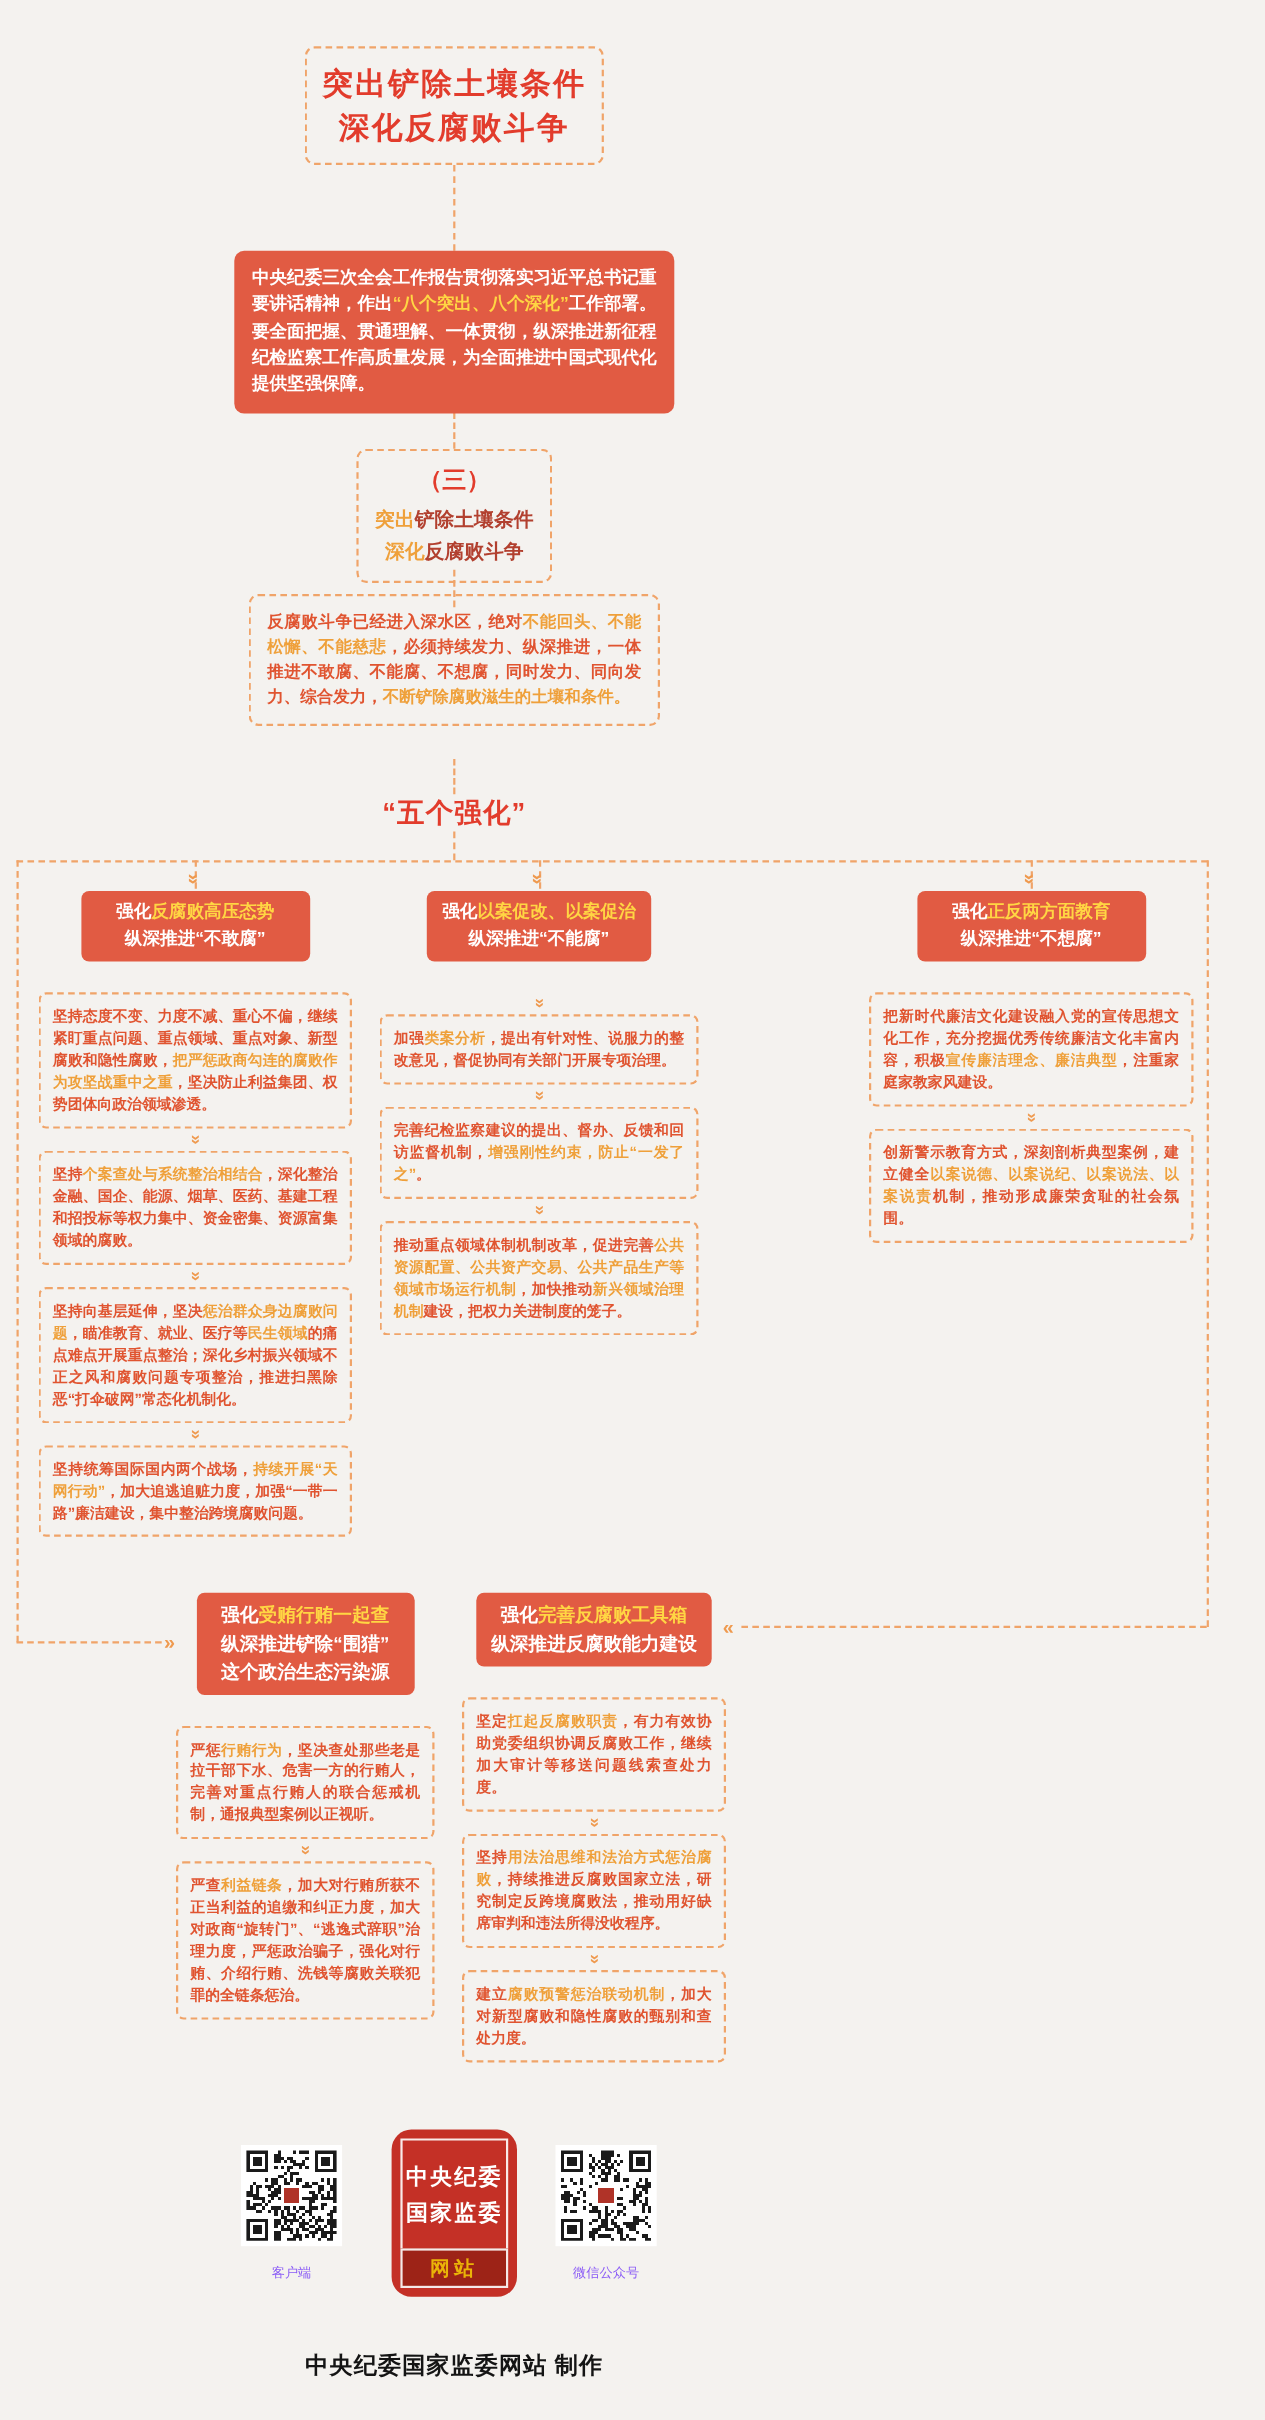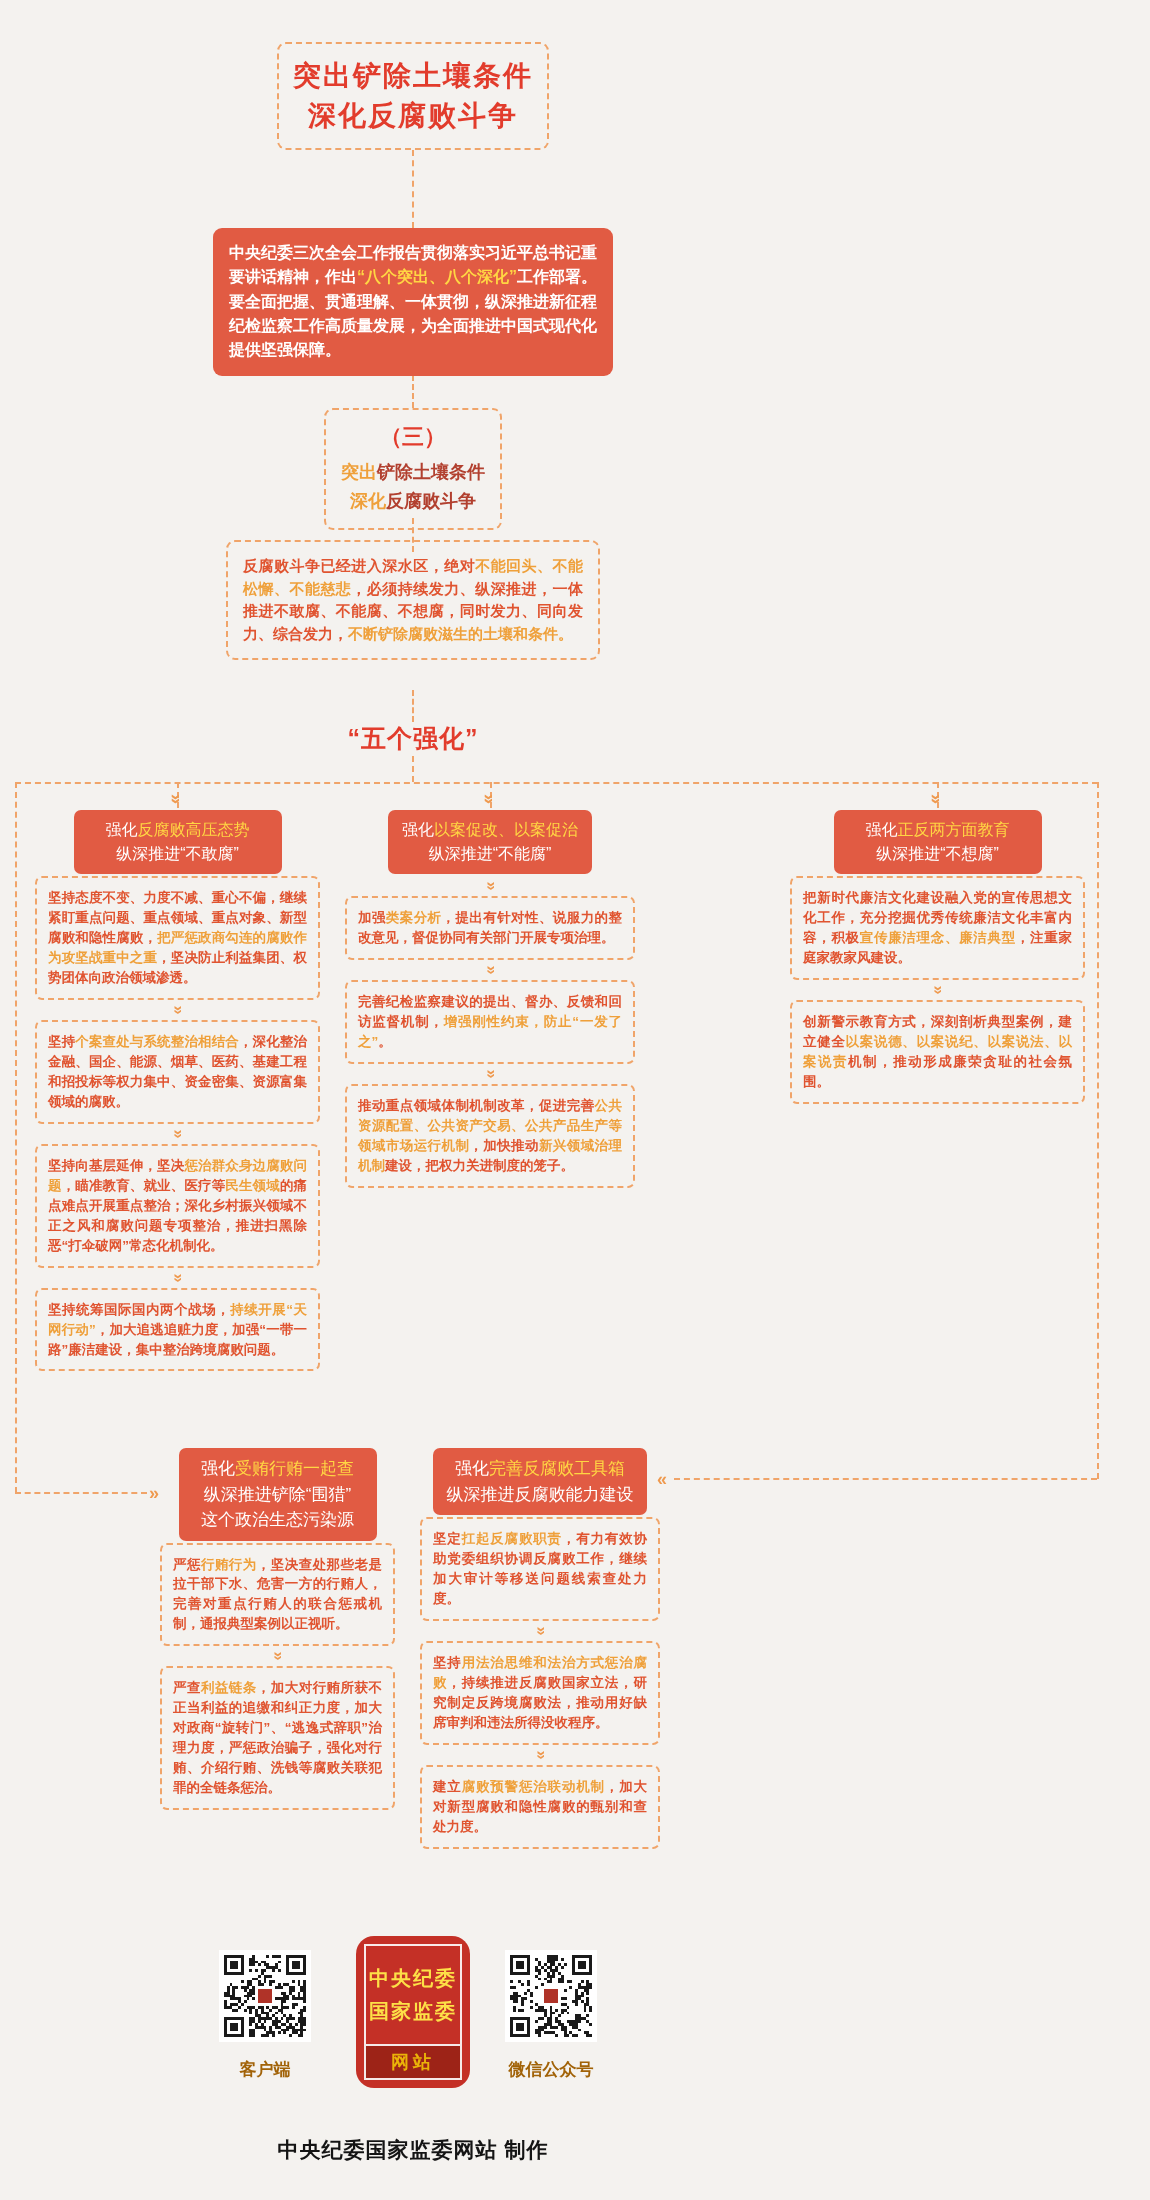--- a/index.html
+++ b/index.html
@@ -47,55 +47,55 @@
   .overview-box .hl { color:#efa03a; }
   .root-label {
     position:absolute; left:413px; top:722px; transform:translateX(-50%);
     color:#e23c2c; font-size:25px; font-weight:bold; letter-spacing:1px; white-space:nowrap;
   }
 
   
   .branch { position:absolute; display:flex; flex-direction:column; }
   .branch-header {
     background:#e15b43; color:#ffffff; border-radius:7px;
-    padding:8px 10px; text-align:center; font-size:16px; font-weight:normal;
-    line-height:1.5; margin:0 auto 2px auto;
+    padding:8px 10px; text-align:center; font-size:16px; font-weight:bold;
+    line-height:1.5; margin:0 auto 28px auto;
   }
   .branch-header.small { font-size:17px; }
   .branch-header .hl { color:#ffd643; }
   .content-box {
     border:2px dashed #f0a469; border-radius:7px;
     padding:10px 11px; color:#e05430; font-size:13.5px; font-weight:bold;
     line-height:1.48; text-align:justify;
   }
   .content-box .hl { color:#efa03a; }
   .divider { height:20px; display:flex; align-items:center; justify-content:center; }
   .divider .chev-inline {
     display:inline-block; transform:rotate(-90deg);
     color:#ef9a4f; font-weight:bold; font-size:16px; line-height:1;
   }
 
   
   .qr { position:absolute; width:92px; height:92px; background:#ffffff; padding:5px; }
   .qr-svg { width:100%; height:100%; display:block; }
   .qr-label {
     position:absolute; transform:translateX(-50%);
-    font-size:17px; font-weight:bold; color:#a16207; white-space:nowrap;
+    font-size:12px; font-weight:normal; color:#8b5cf6; white-space:nowrap;
   }
   .app-icon {
     position:absolute; left:356px; top:1936px; width:114px; height:152px;
     background:#c43026; border-radius:18px; padding:8px;
     display:flex; flex-direction:column;
     font-family:"Liberation Serif","DejaVu Serif",serif;
   }
   .app-top {
     flex:1; border:2px solid rgba(255,255,255,0.9); border-bottom:none;
     display:flex; flex-direction:column; align-items:center; justify-content:center; gap:6px;
   }
-  .app-line { color:#fde047; font-size:20px; font-weight:bold; letter-spacing:2px; white-space:nowrap; }
+  .app-line { color:#ffffff; font-size:20px; font-weight:bold; letter-spacing:2px; white-space:nowrap; }
   .app-band {
     border:2px solid rgba(255,255,255,0.9); background:#9d2317;
     color:#eab308; text-align:center; font-size:18px; font-weight:bold;
     padding:4px 0; letter-spacing:4px;
   }
   .footer {
     position:absolute; left:413px; top:2136px; transform:translateX(-50%);
     color:#141414; font-size:21px; font-weight:bold; letter-spacing:1px; white-space:nowrap;
   }
 </style>

